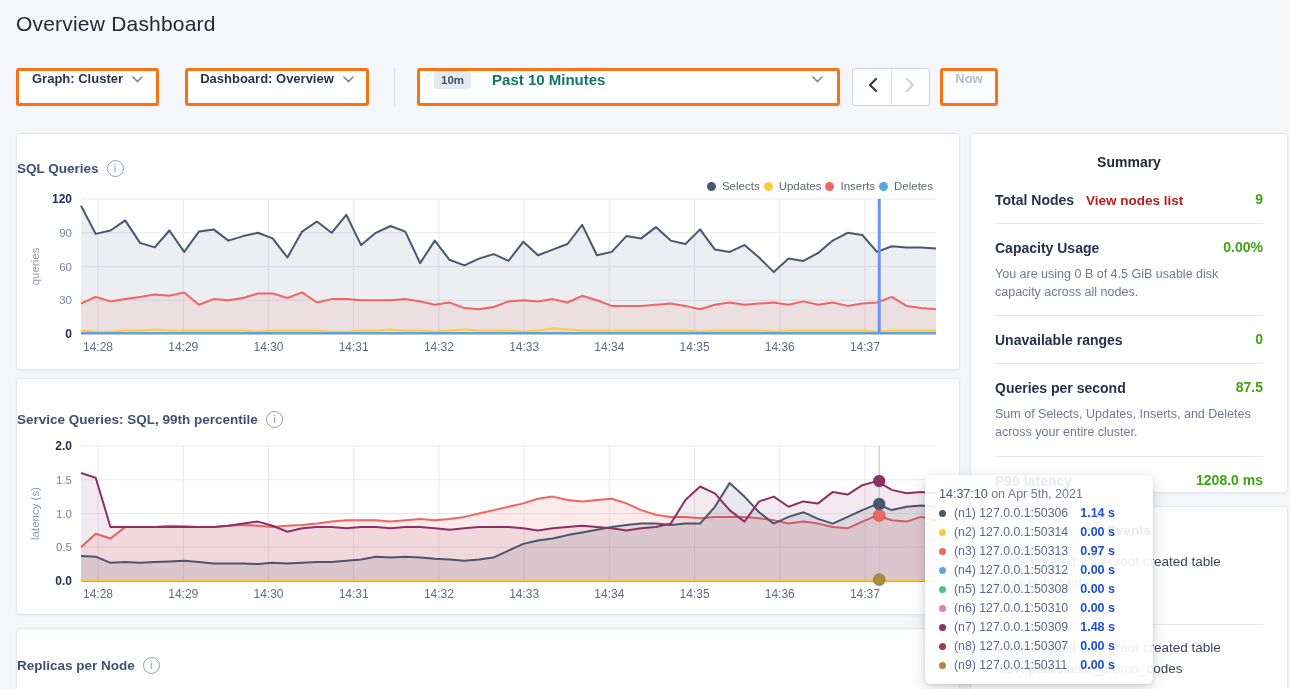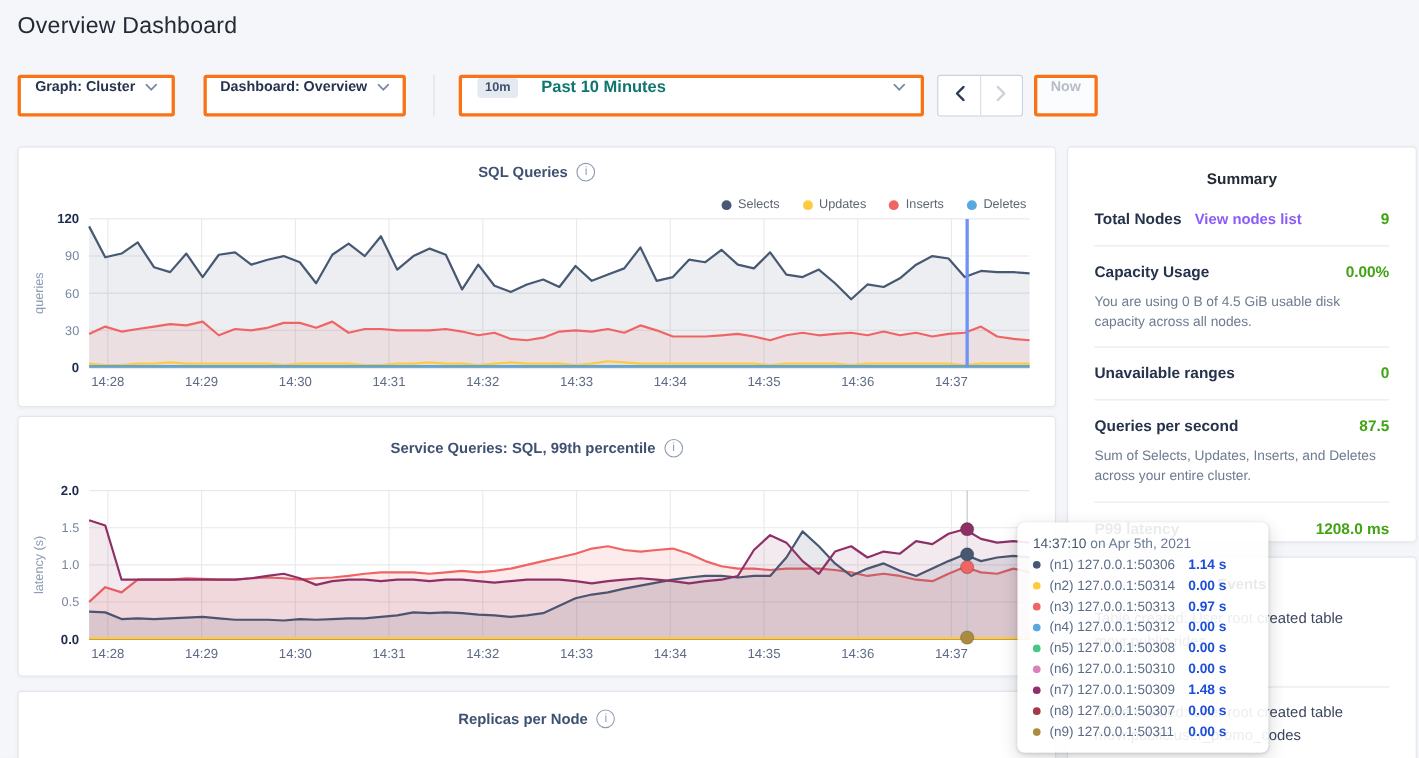--- a/index.html
+++ b/index.html
@@ -18,35 +18,35 @@
   .time-badge{background:#e5eaf1;color:#3f4f6d;font-size:11.5px;font-weight:700;border-radius:3px;
               padding:3px 7px;margin-right:12px;}
   .time-label{font-size:15px;font-weight:700;color:#0f766e;}
   .timesel .chev{position:absolute;right:14px;}
   .arrowgrp{position:absolute;left:852px;top:68px;width:78px;height:38px;border:1px solid #c9d2dd;
             border-radius:3px;background:#fff;display:flex;}
   .arrowgrp .half{width:50%;display:flex;align-items:center;justify-content:center;cursor:pointer;}
   .arrowgrp .half+ .half{border-left:1px solid #d9dee5;}
   .nowbtn{left:940px;width:58px;color:#b6bdc7;background:#fbfcfd;cursor:default;}
   
-  .chart-title-row{position:absolute;left:0;right:0;display:flex;align-items:center;justify-content:center;gap:8px;}
+  .chart-title-row{position:absolute;left:0;right:0;display:flex;align-items:center;justify-content:flex-start;gap:8px;margin-top:12px;}
   .chart-title{font-size:13.5px;font-weight:700;color:#3f5171;}
   .info-i{width:17px;height:17px;border:1px solid #8e9cb2;border-radius:50%;color:#8e9cb2;
           font-size:11px;line-height:15px;text-align:center;font-style:normal;display:inline-block;cursor:pointer;}
-  .legend{position:absolute;right:26px;top:46px;display:flex;gap:21px;align-items:center;}
+  .legend{position:absolute;right:26px;top:46px;display:flex;gap:4px;align-items:center;}
   .legend-item{display:flex;align-items:center;gap:6px;font-size:11.5px;color:#60666f;cursor:pointer;}
   .legend-dot{width:9px;height:9px;border-radius:50%;}
   svg.plot{position:absolute;left:0;top:0;}
   
   .sumcard{padding:20px 24px 6px;}
   .sum-head{text-align:center;font-size:14px;font-weight:700;color:#242a35;margin-bottom:6px;}
   .sum-sec{position:relative;padding:15px 0 14px;}
   .sum-sec + .sum-sec{border-top:1px solid #e5e8ed;}
   .sum-title{font-size:14px;font-weight:700;color:#26324a;display:inline-block;}
-  .sum-link{font-size:13.5px;font-weight:700;color:#8b5cf6;margin-left:12px;cursor:pointer;display:inline-block;}
+  .sum-link{font-size:13.5px;font-weight:700;color:#b91c1c;margin-left:12px;cursor:pointer;display:inline-block;}
   .sum-val{position:absolute;right:0;top:15px;font-size:14px;font-weight:700;color:#3fa312;}
   .sum-desc{margin-top:8px;font-size:12.5px;color:#6e7b91;line-height:1.45;max-width:272px;}
   
   .evtcard{padding:16px 24px;}
   .evt-head{text-align:center;font-size:13.5px;font-weight:700;color:#242a35;margin-bottom:14px;}
   .evt-item{padding:0 0 30px;font-size:13.5px;color:#3c465c;line-height:1.55;}
   .evt-item + .evt-item{border-top:1px solid #e5e8ed;padding-top:13px;}
   
   .tooltip{position:absolute;left:925px;top:475px;width:228px;background:rgba(255,255,255,0.9);
            border-radius:6px;box-shadow:0 1px 3px rgba(0,0,0,0.12),0 5px 16px rgba(0,0,0,0.16);

